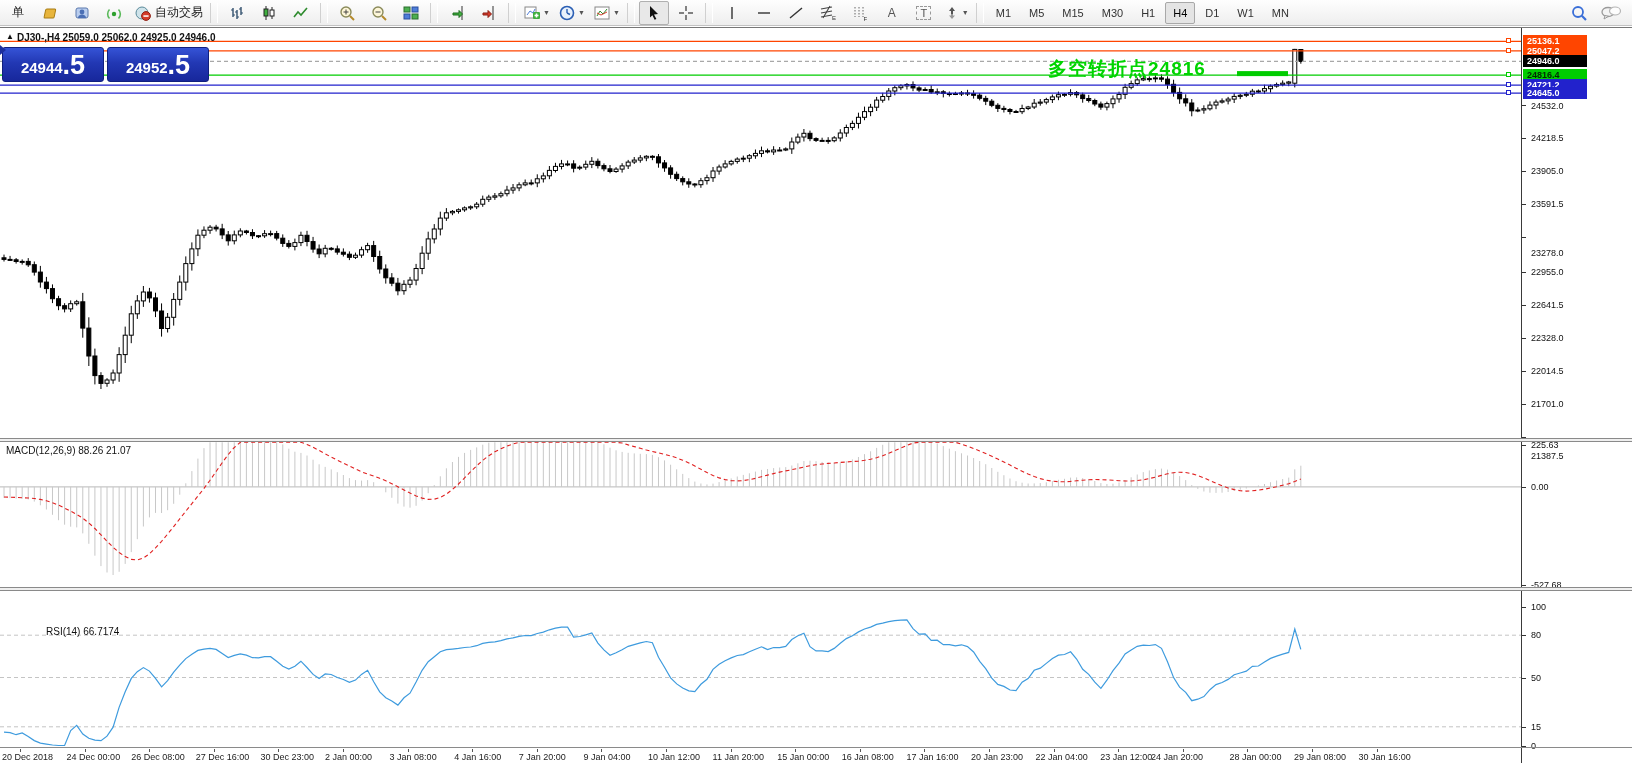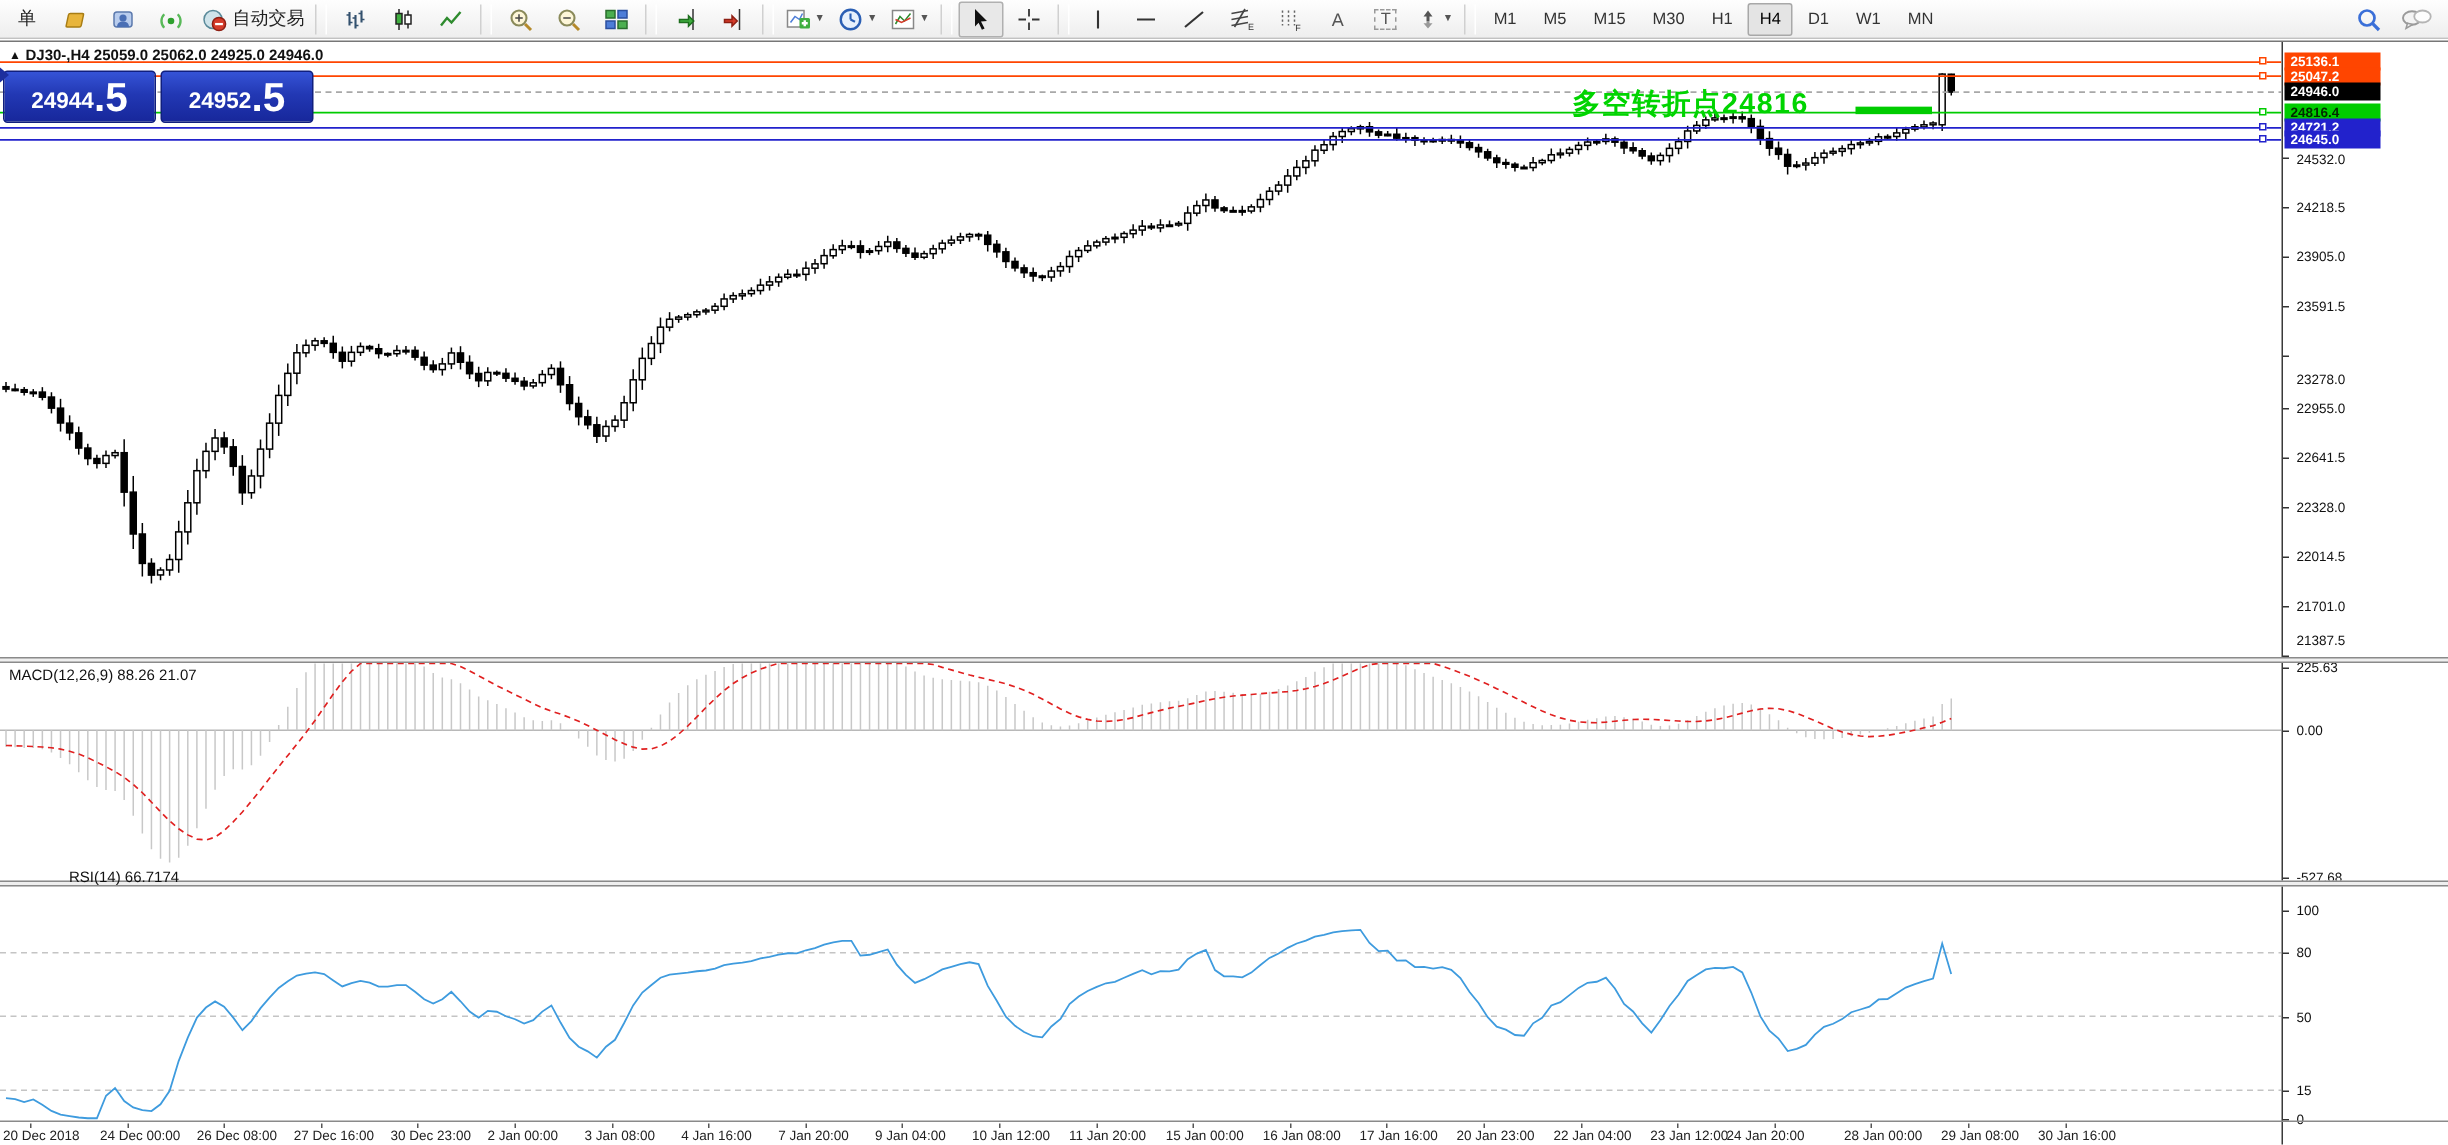--- a/index.html
+++ b/index.html
@@ -29,21 +29,21 @@
   .ytick{position:absolute;left:9px;font-size:9px;color:#111;white-space:nowrap;}
   .ytick-dash{position:absolute;left:0;width:4px;height:1px;background:#333;}
   .price-tag{position:absolute;left:1px;width:64px;height:12px;line-height:12px;font-size:9px;
     padding-left:4px;box-sizing:border-box;font-weight:bold;z-index:16;}
   .lvl-handle{position:absolute;width:5px;height:5px;background:#fff;box-sizing:border-box;z-index:14;}
   #chart-title{position:absolute;top:4px;left:17px;font-size:10px;font-weight:bold;color:#111;z-index:30;}
   #chart-marker{position:absolute;top:4px;left:6px;font-size:8px;color:#111;z-index:30;}
   #annotation{position:absolute;top:28px;left:1048px;font-size:19px;font-weight:bold;color:#00D400;z-index:28;letter-spacing:1px;}
   #macd-label,#rsi-label{position:absolute;left:6px;font-size:10px;color:#111;z-index:25;}
   #macd-label{top:417px;}
-  #rsi-label{top:552px;padding-left:40px;}
+  #rsi-label{top:598px;padding-left:40px;}
   #time-axis{position:absolute;top:721px;left:0;width:1521px;height:15px;z-index:10;}
   .xtick{position:absolute;top:3px;font-size:9px;color:#222;white-space:nowrap;}
   .xtick-mark{position:absolute;top:0;width:1px;height:3px;background:#555;}
   
   #trade-panel{position:absolute;top:16px;left:2px;width:211px;z-index:40;}
   .tp-row{display:flex;gap:3px;}
   .blue-btn{background:linear-gradient(#3553d6 0%,#2238b4 45%,#17279b 100%);border:1px solid #101f7e;
     border-radius:3px;color:#fff;font-family:"Liberation Sans",sans-serif;}
   #sell-btn,#buy-btn{width:60px;height:25px;font-size:12px;font-weight:bold;}
   #vol-box{display:flex;width:85px;height:25px;box-sizing:border-box;}
@@ -1036,21 +1036,21 @@
       <div class="ytick" style="top: 238.54px;">22955.0</div>
       <div class="ytick-dash" style="top: 243.54px;"></div>
       <div class="ytick" style="top: 271.62px;">22641.5</div>
       <div class="ytick-dash" style="top: 276.62px;"></div>
       <div class="ytick" style="top: 304.701px;">22328.0</div>
       <div class="ytick-dash" style="top: 309.701px;"></div>
       <div class="ytick" style="top: 337.781px;">22014.5</div>
       <div class="ytick-dash" style="top: 342.781px;"></div>
       <div class="ytick" style="top: 370.862px;">21701.0</div>
       <div class="ytick-dash" style="top: 375.862px;"></div>
-      <div class="ytick" style="top: 394px;">21387.5</div>
+      <div class="ytick" style="top: 423px;">21387.5</div>
       <div class="ytick-dash" style="top: 408.942px;"></div>
       <div class="price-tag" style="top: 7.39047px; background: rgb(255, 69, 0); color: rgb(255, 255, 255);">25136.1</div>
       <div class="price-tag" style="top: 16.7712px; background: rgb(255, 69, 0); color: rgb(255, 255, 255);">25047.2</div>
       <div class="price-tag" style="top: 27.4498px; background: rgb(0, 0, 0); color: rgb(255, 255, 255);">24946.0</div>
       <div class="price-tag" style="top: 41.1252px; background: rgb(0, 204, 0); color: rgb(0, 43, 0);">24816.4</div>
       <div class="price-tag" style="top: 51.1707px; background: rgb(34, 34, 204); color: rgb(255, 255, 255);">24721.2</div>
       <div class="price-tag" style="top: 59.2113px; background: rgb(34, 34, 204); color: rgb(255, 255, 255);">24645.0</div>
       <div class="ytick" style="top: 411.975px;">225.63</div>
       <div class="ytick-dash" style="top: 416.975px;"></div>
       <div class="ytick" style="top: 453.939px;">0.00</div>

